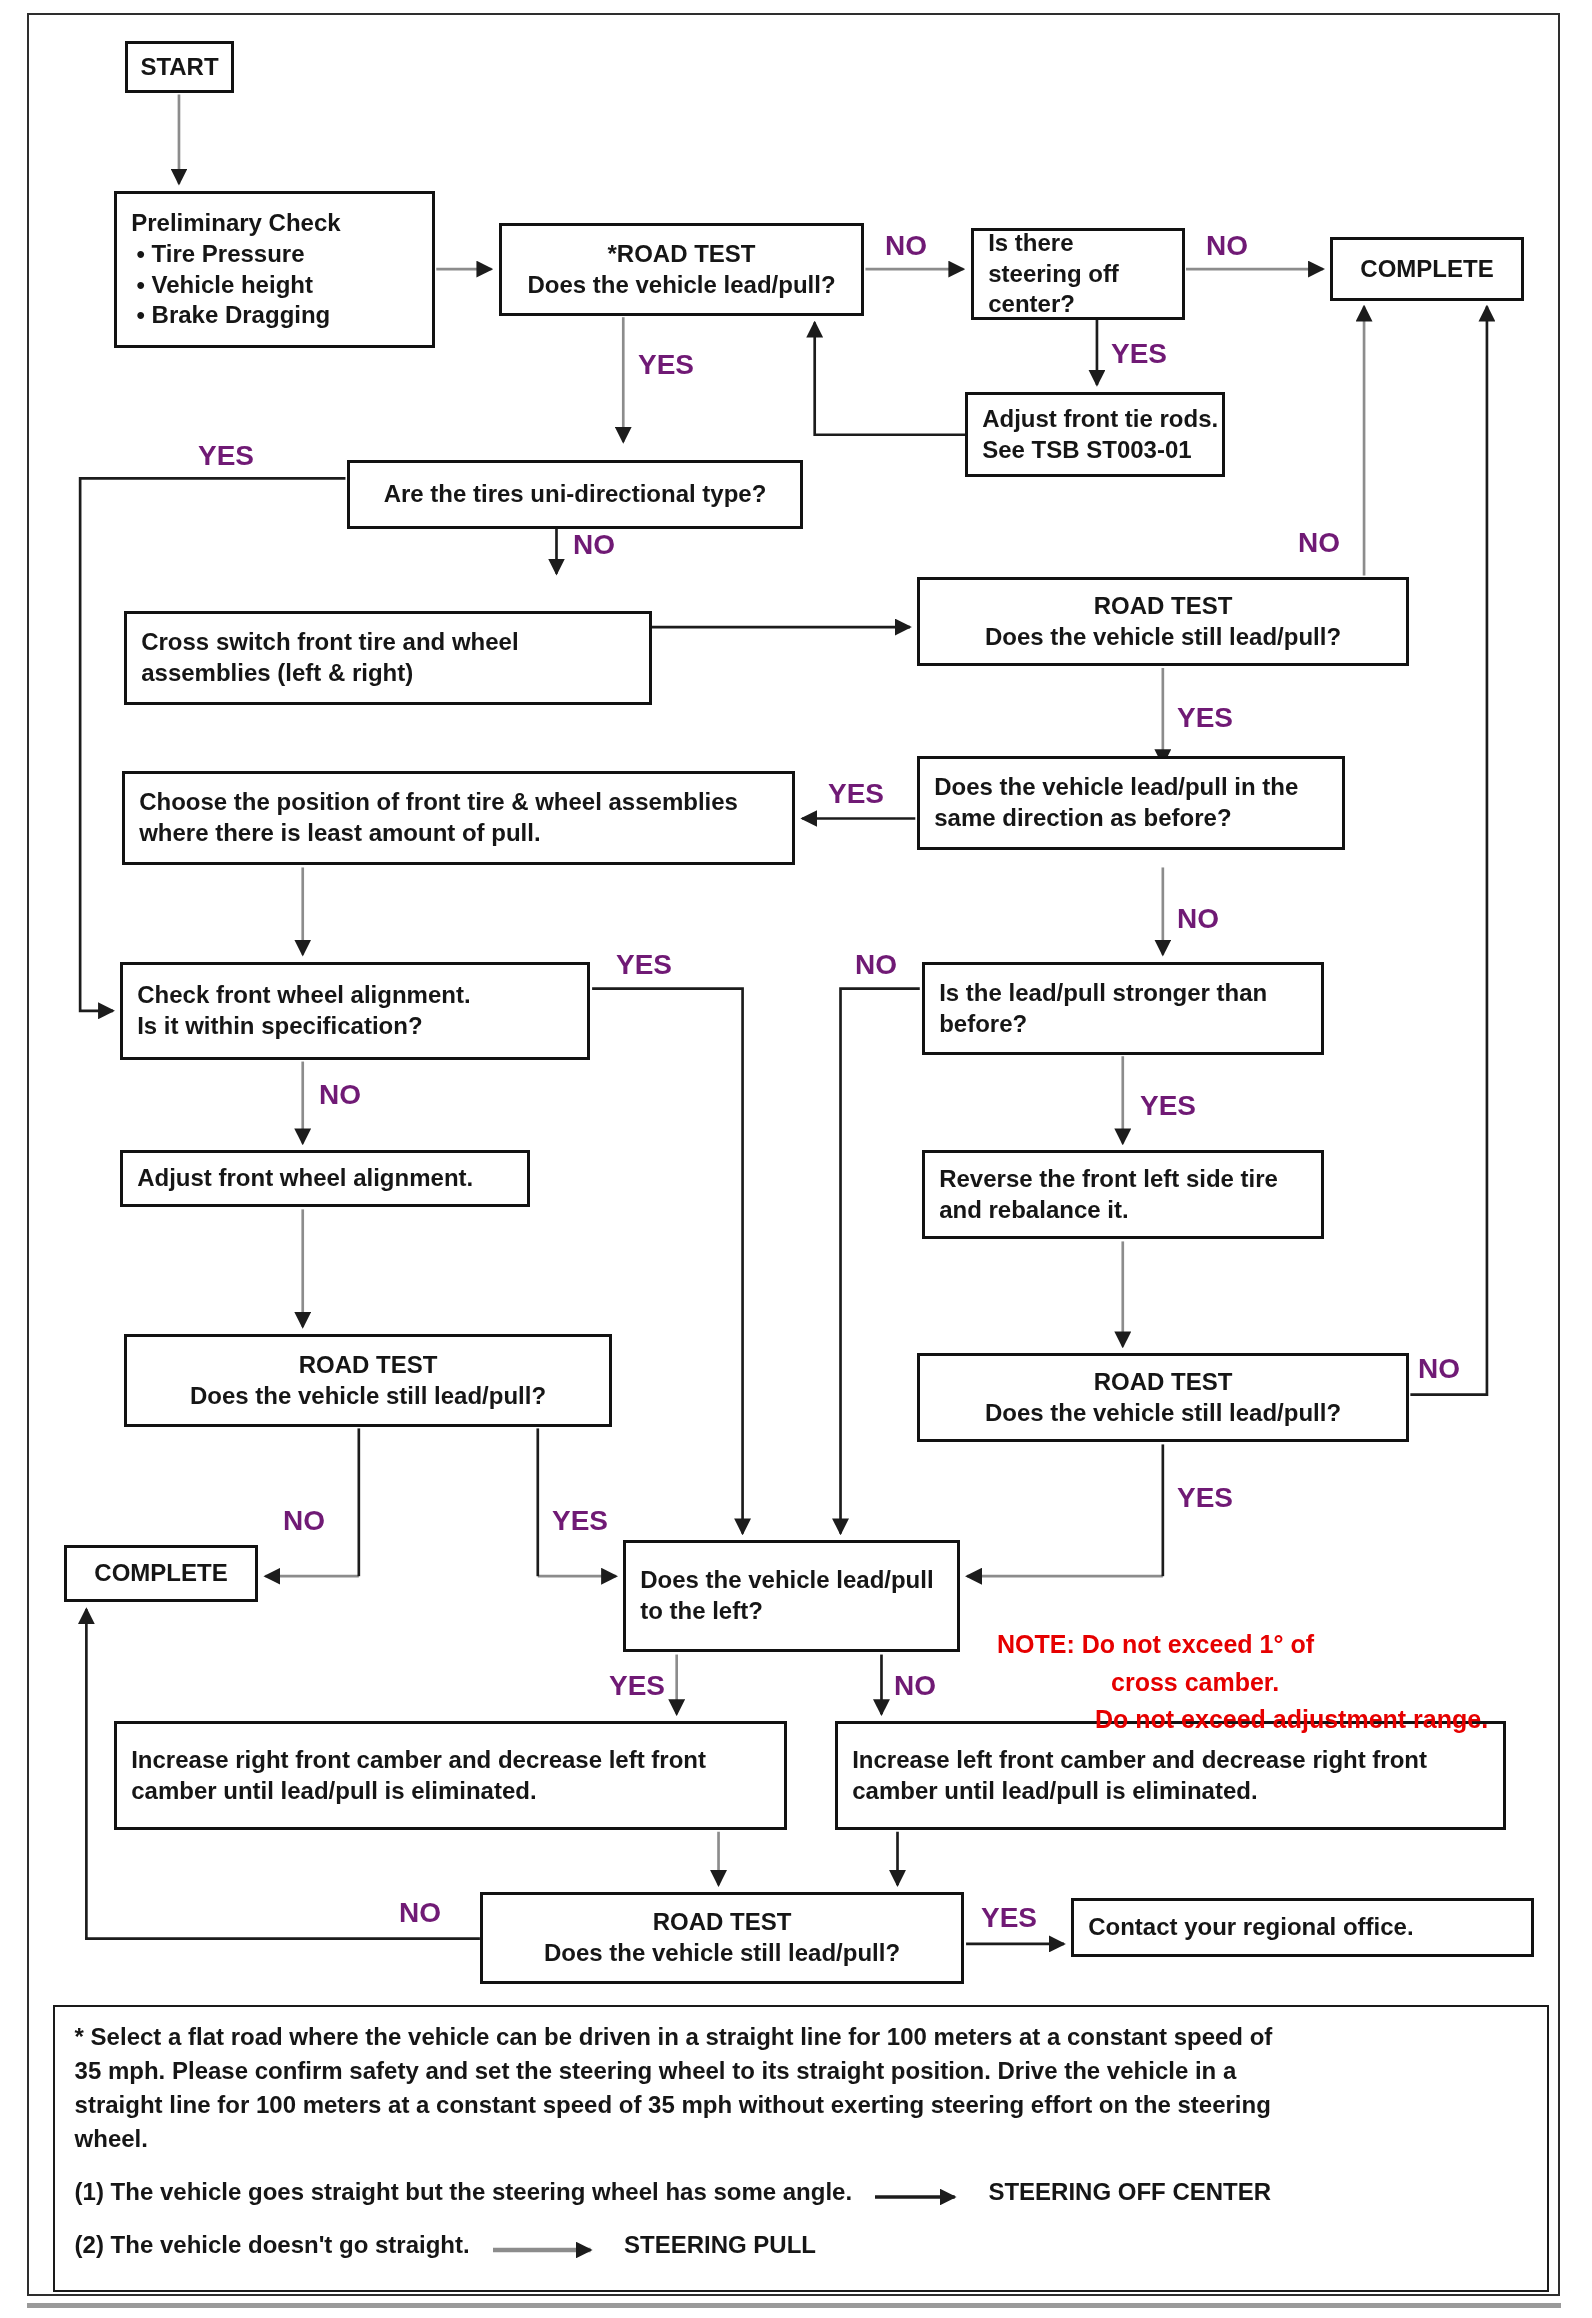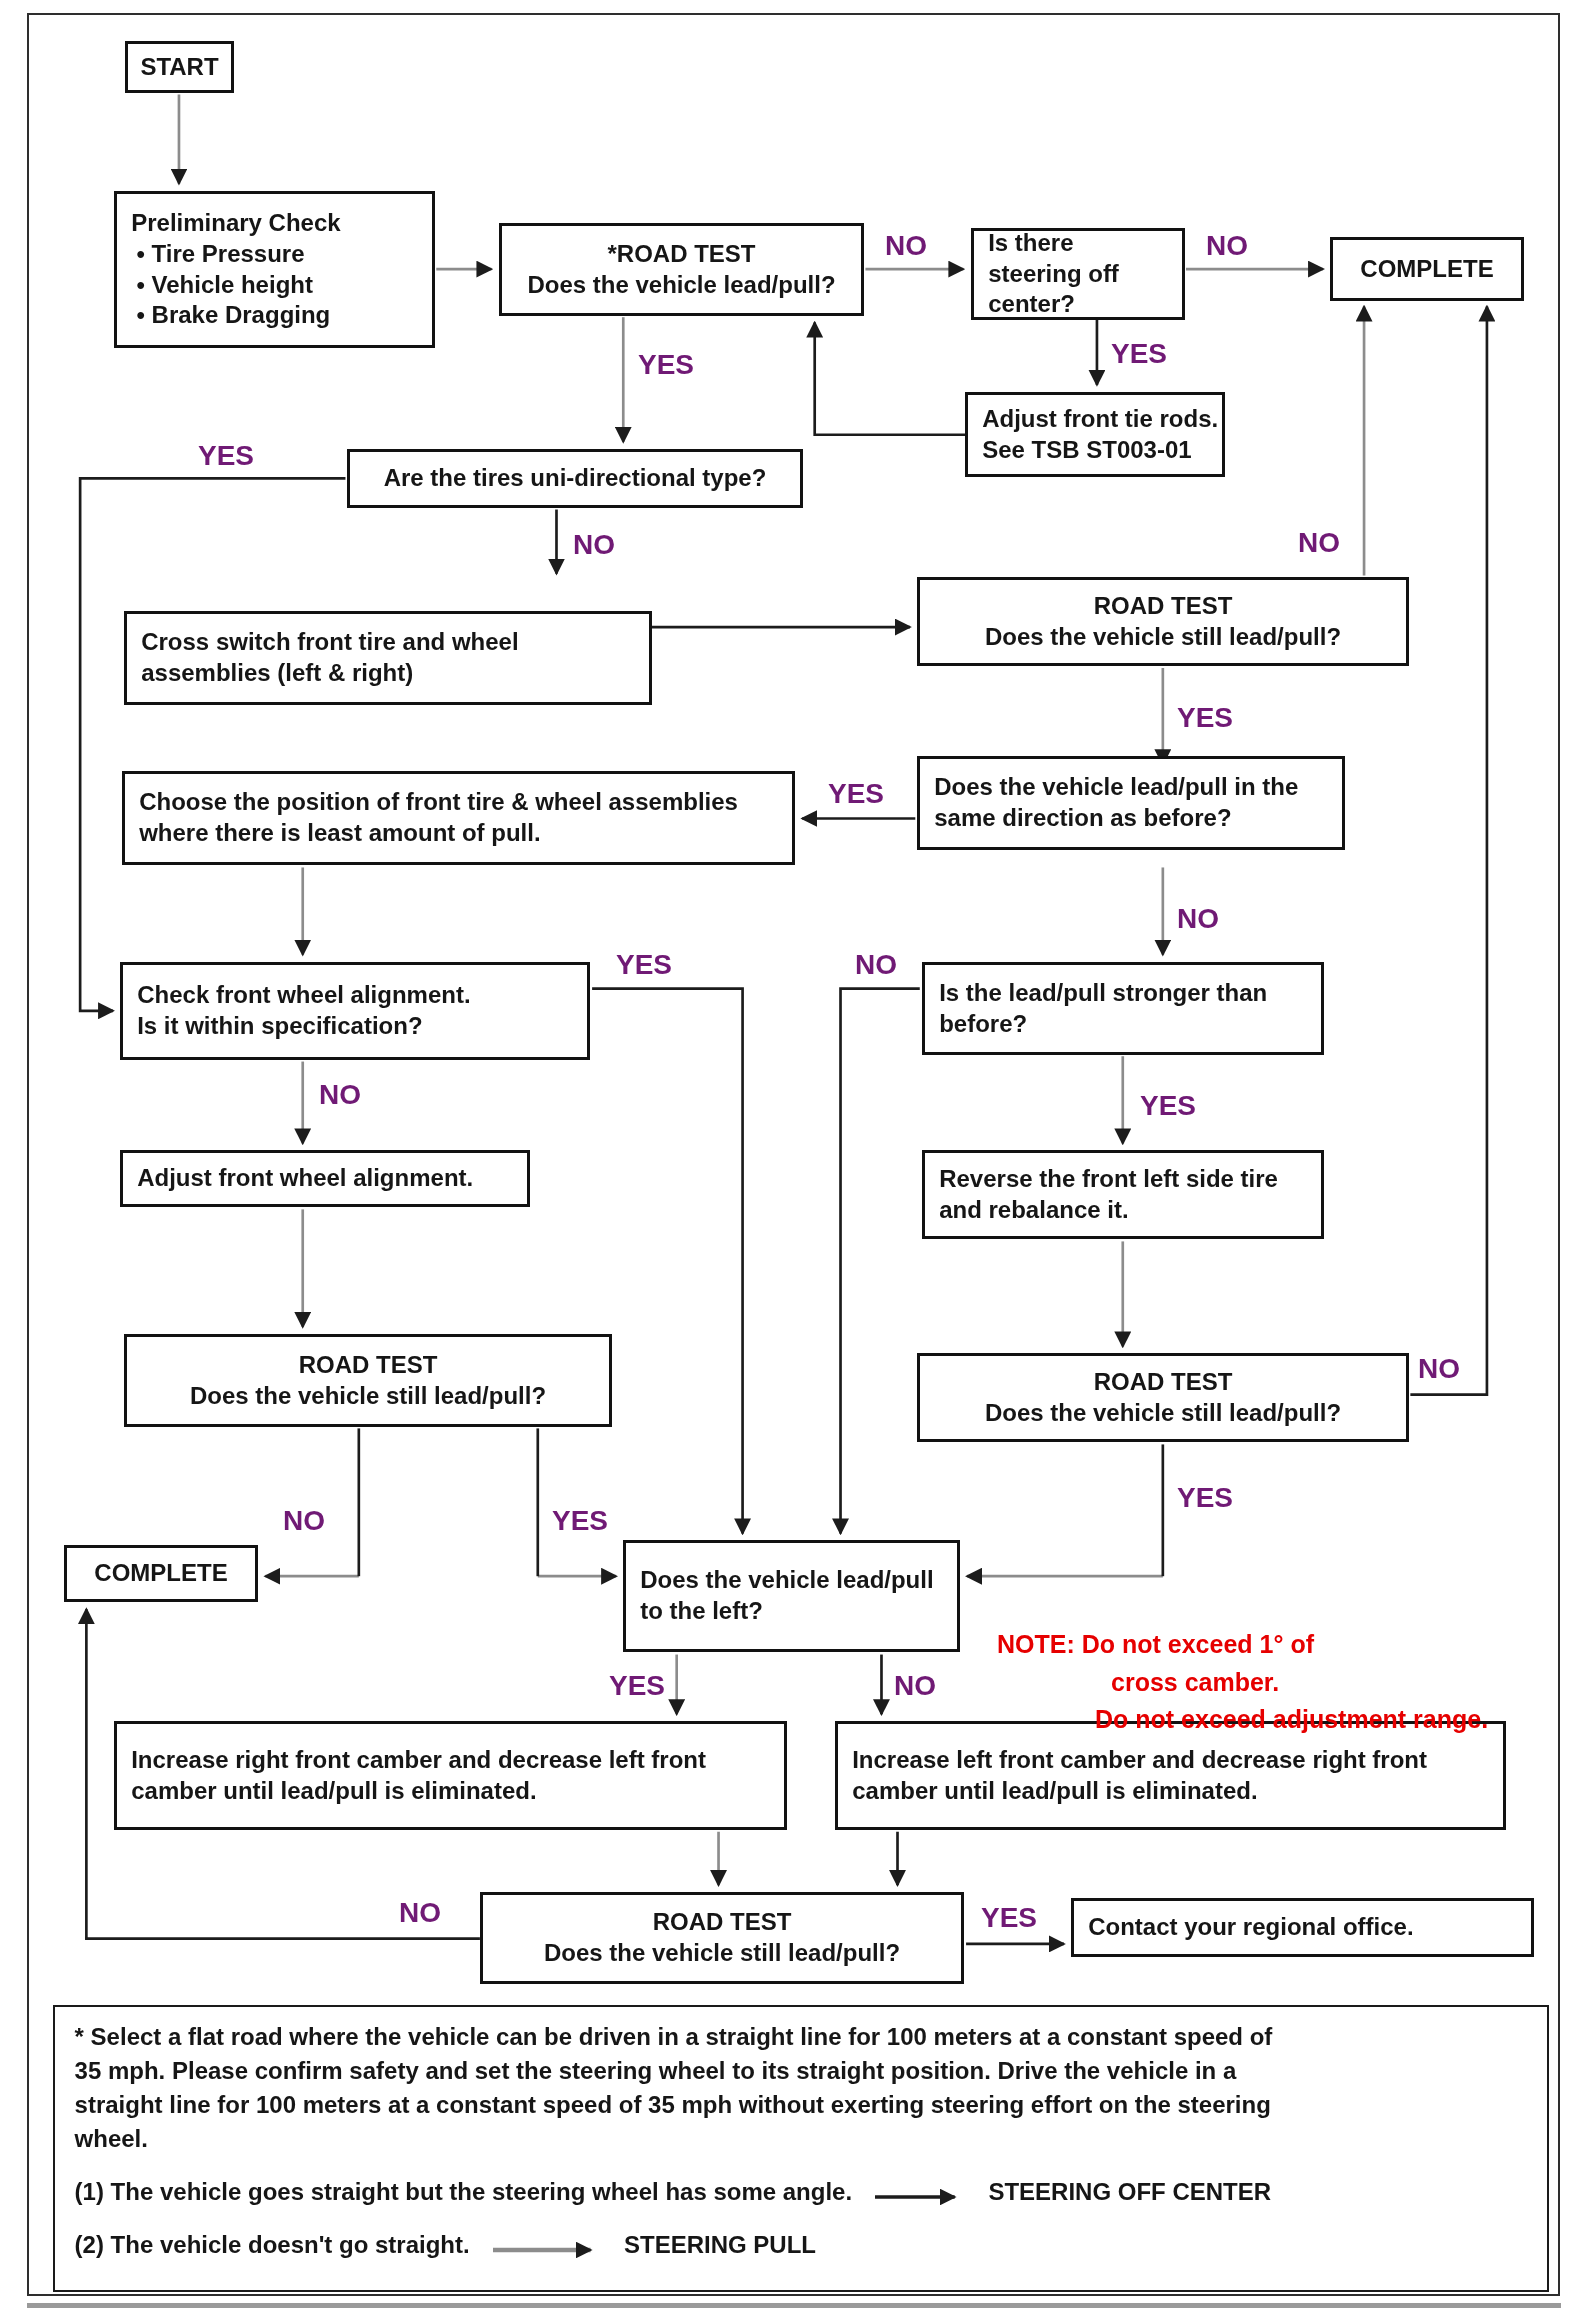--- a/index.html
+++ b/index.html
@@ -103,21 +103,21 @@
 
   <div class="node center" style="left:1330px;top:237px;width:194px;height:64px">
     <div class="line">COMPLETE</div>
   </div>
 
   <div class="node" style="left:965px;top:392px;width:260px;height:85px">
     <div class="line">Adjust front tie rods.</div>
     <div class="line">See TSB ST003-01</div>
   </div>
 
-  <div class="node center" style="left:347px;top:449px;width:456px;height:59px">
+  <div class="node center" style="left:347px;top:460px;width:456px;height:69px">
     <div class="line">Are the tires uni-directional type?</div>
   </div>
 
   <div class="node" style="left:124px;top:611px;width:528px;height:94px">
     <div>Cross switch front tire and wheel assemblies (left &amp; right)</div>
   </div>
 
   <div class="node center" style="left:917px;top:577px;width:492px;height:89px">
     <div class="line">ROAD TEST</div>
     <div class="line">Does the vehicle still lead/pull?</div>

